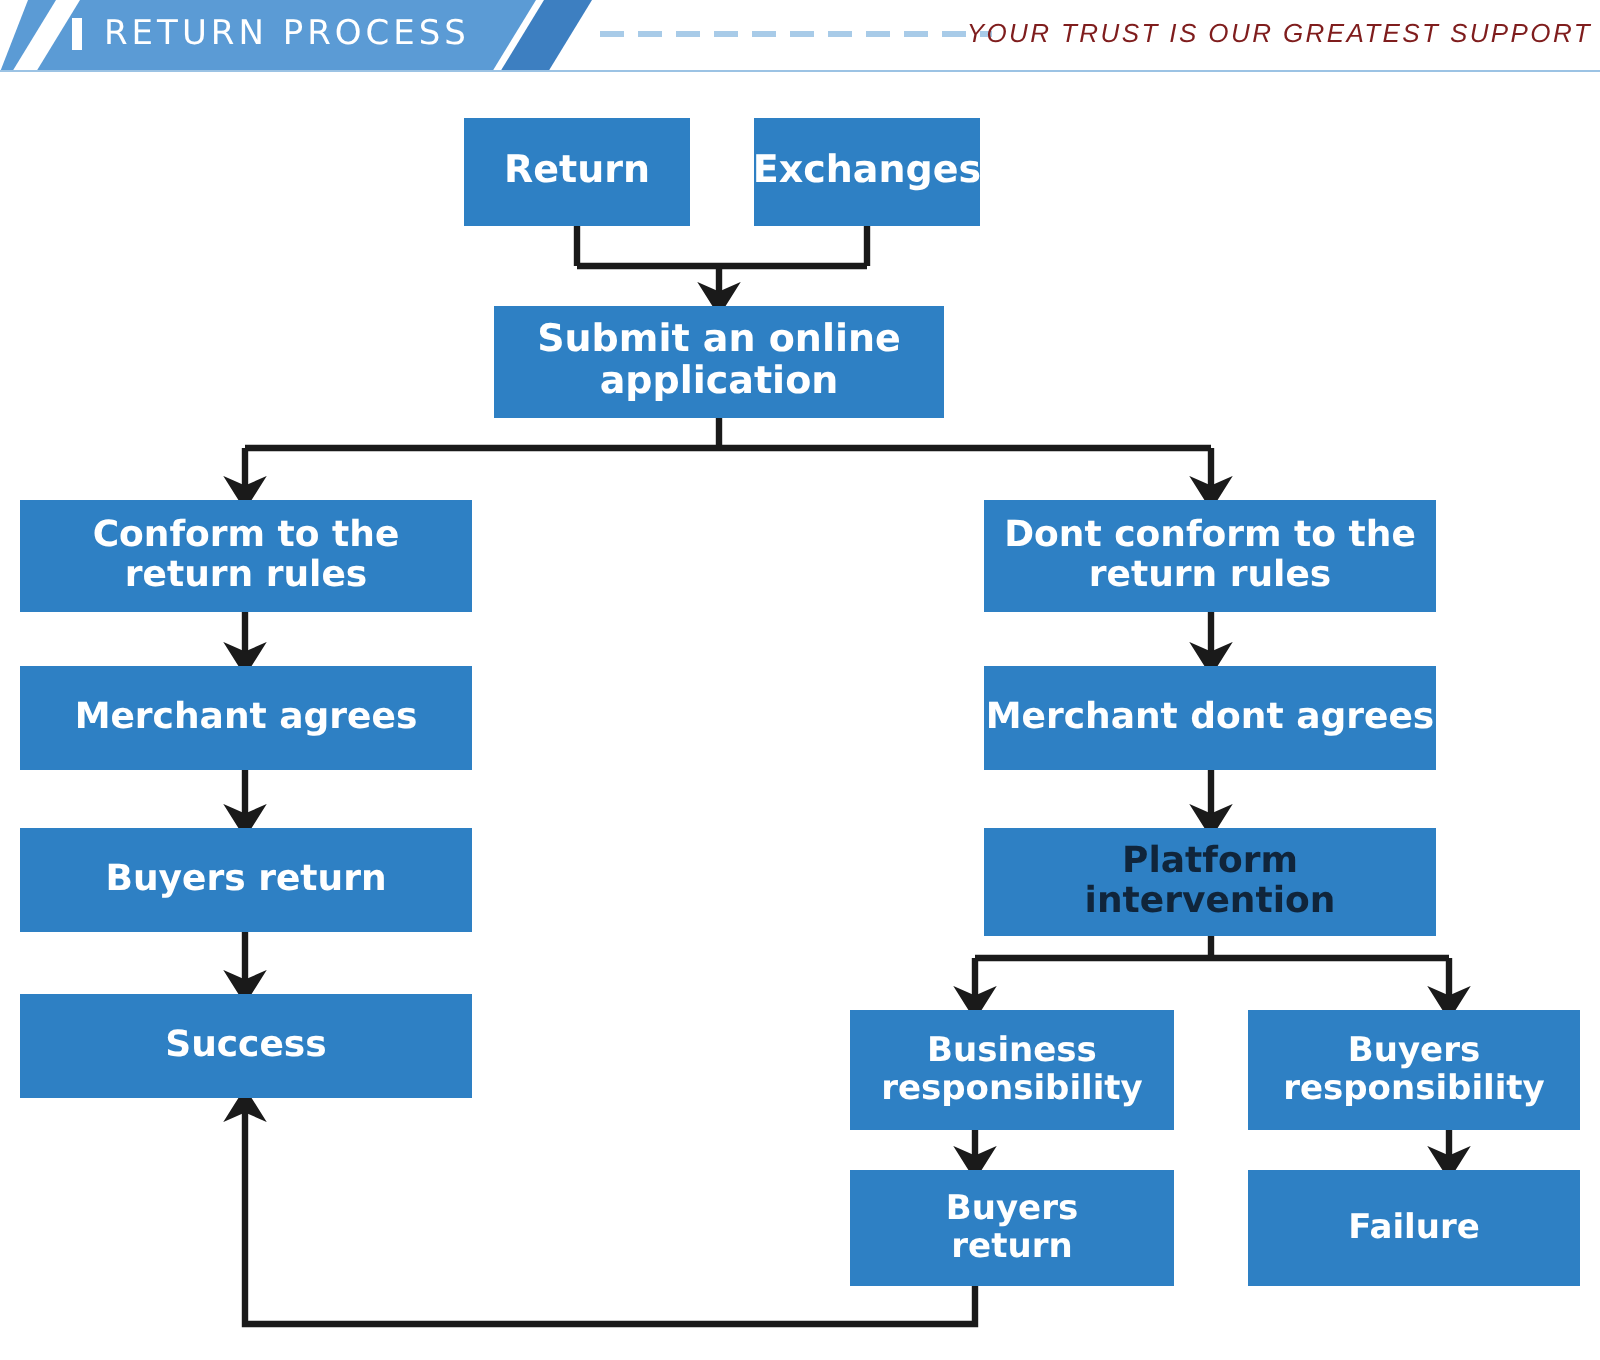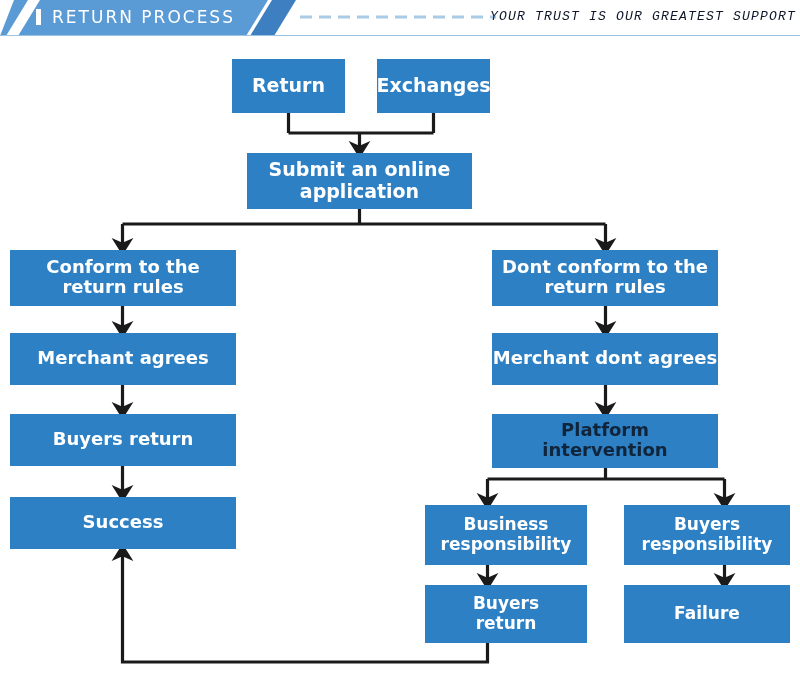--- a/index.html
+++ b/index.html
@@ -40,24 +40,24 @@
     width: 5px;
     height: 16px;
     background: #ffffff;
   }
   .hdr-tagline {
     position: absolute;
     right: 4px;
     top: 9px;
     font-size: 13px;
     font-style: italic;
-    color: #0f172a;
+    color: #7f1d1d;
     letter-spacing: 1.2px;
     white-space: nowrap;
-    font-family: Liberation Mono, monospace;
+    font-family: Liberation Sans, sans-serif;
   }
 
   
   #flow-svg {
     position: absolute;
     left: 0; top: 0;
     width: 800px;
     height: 680px;
   }
   .node-label {

